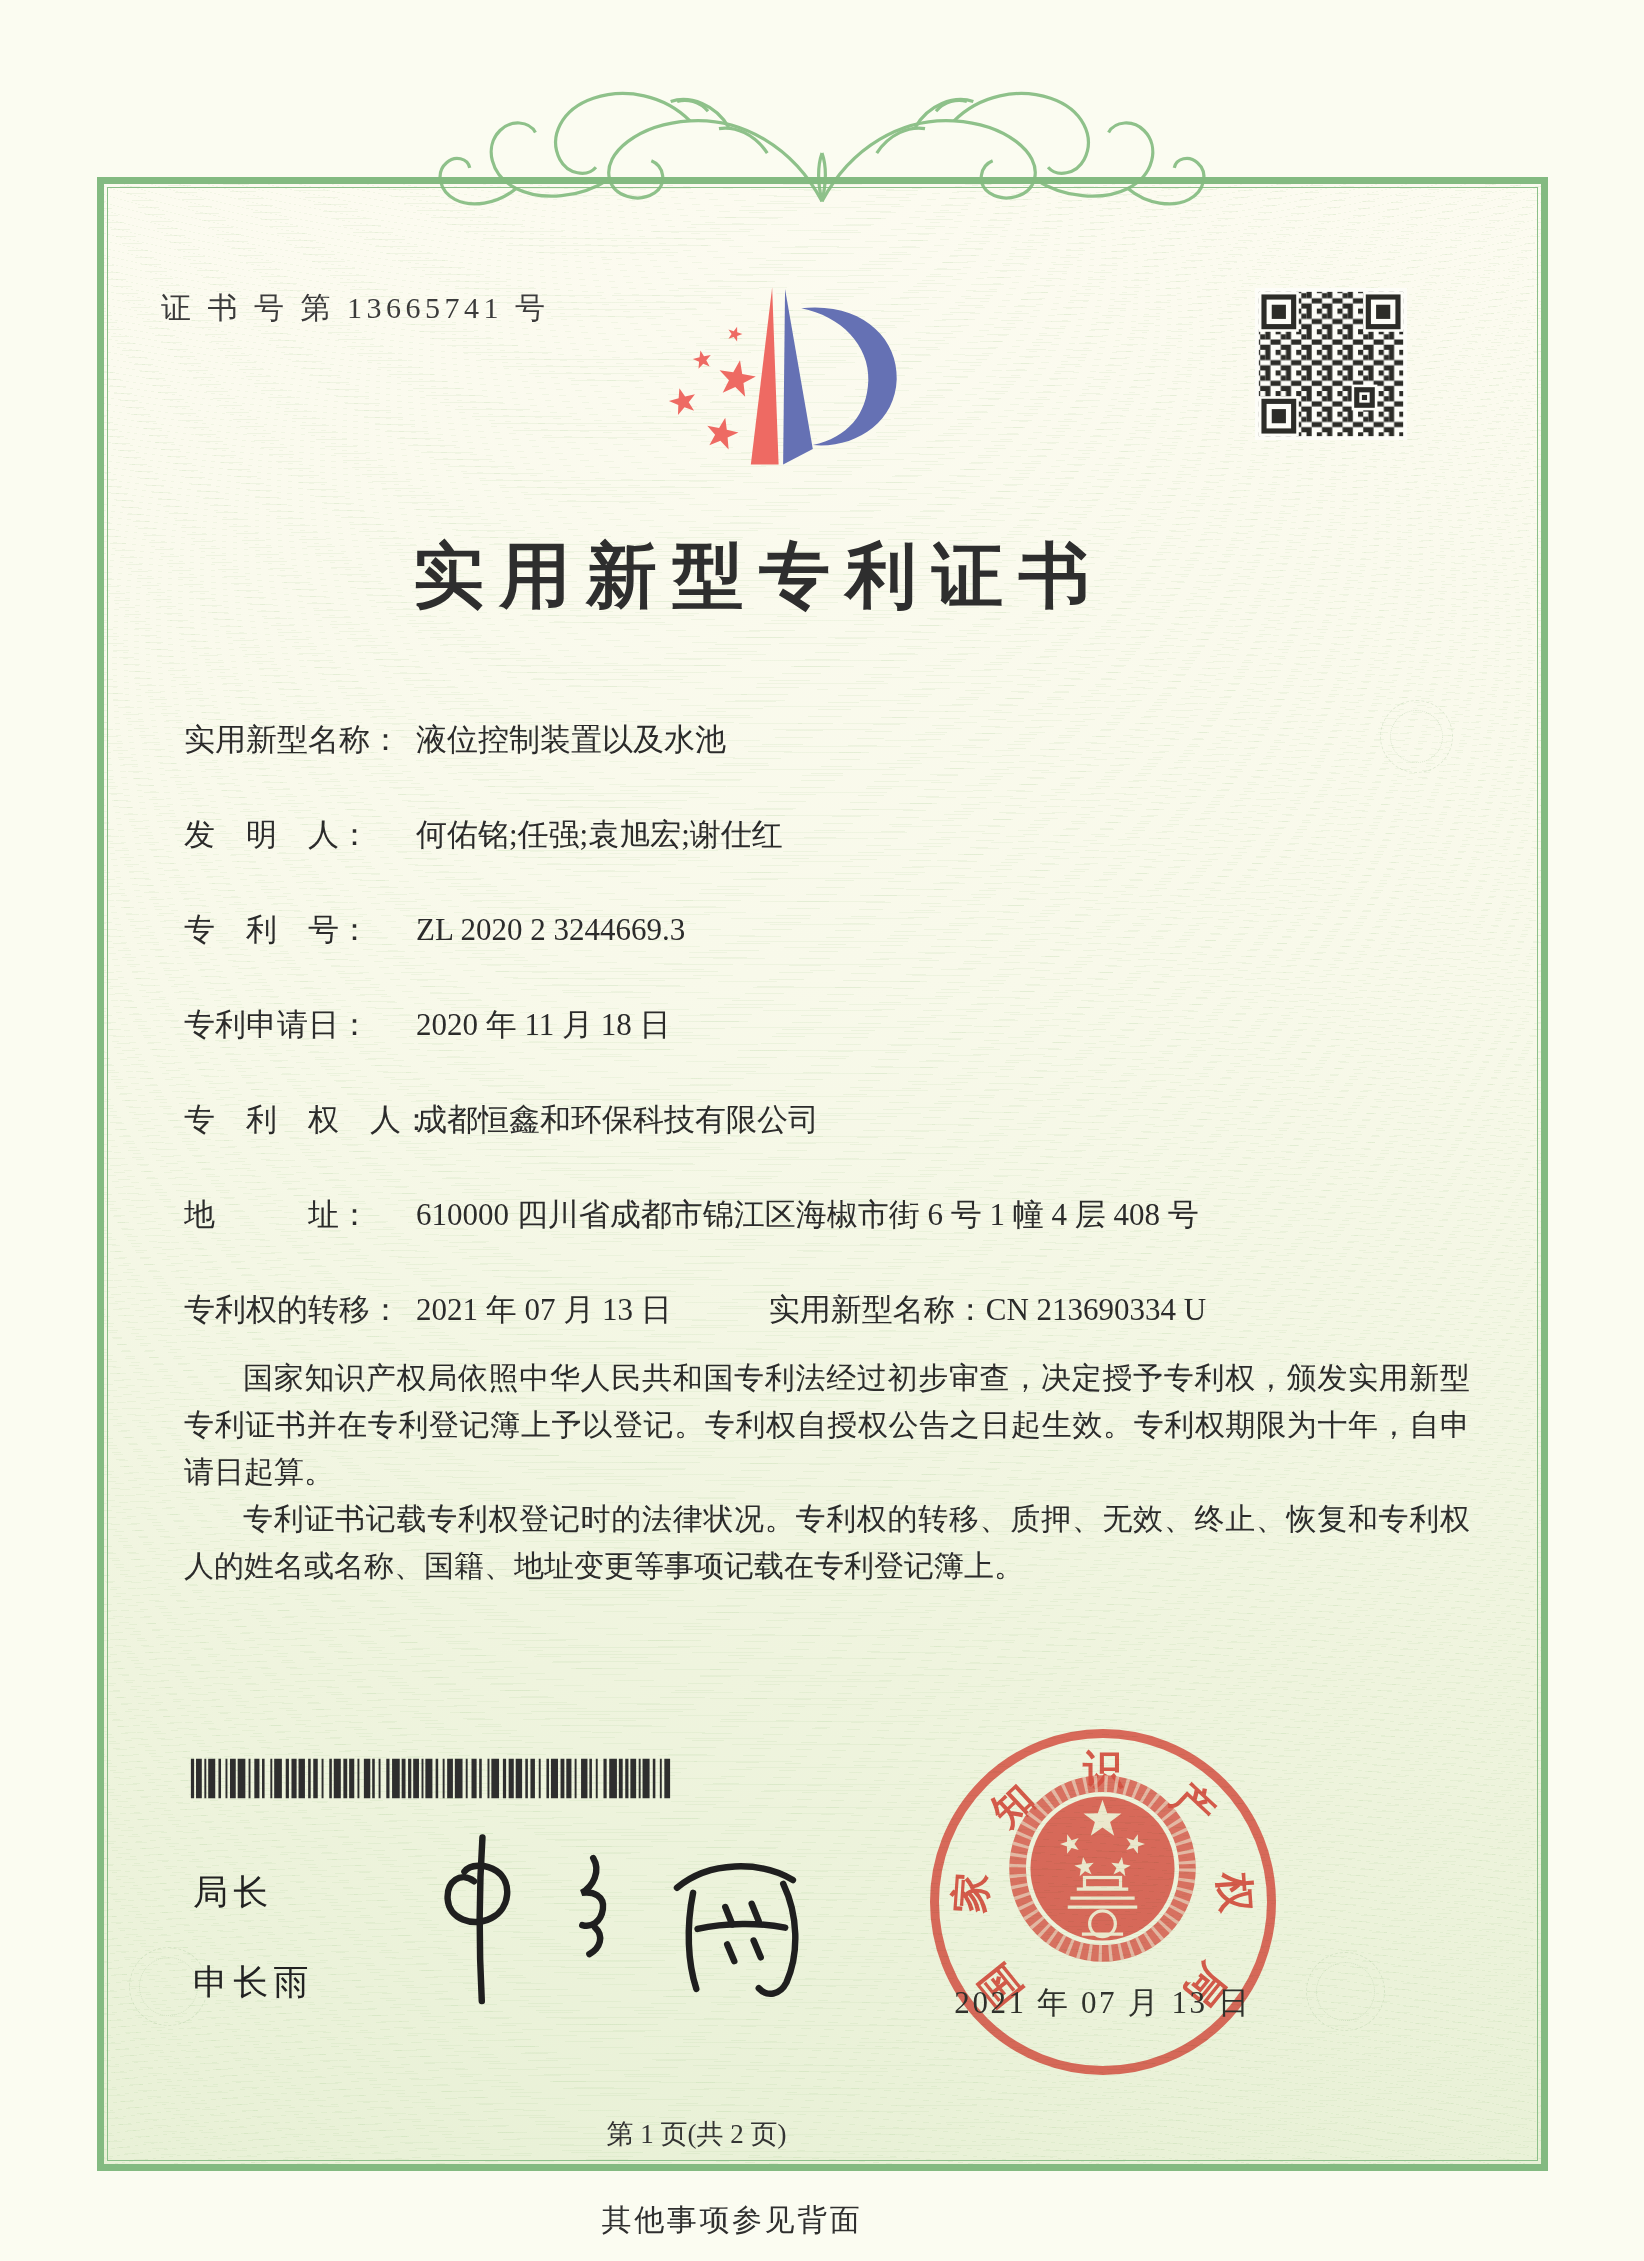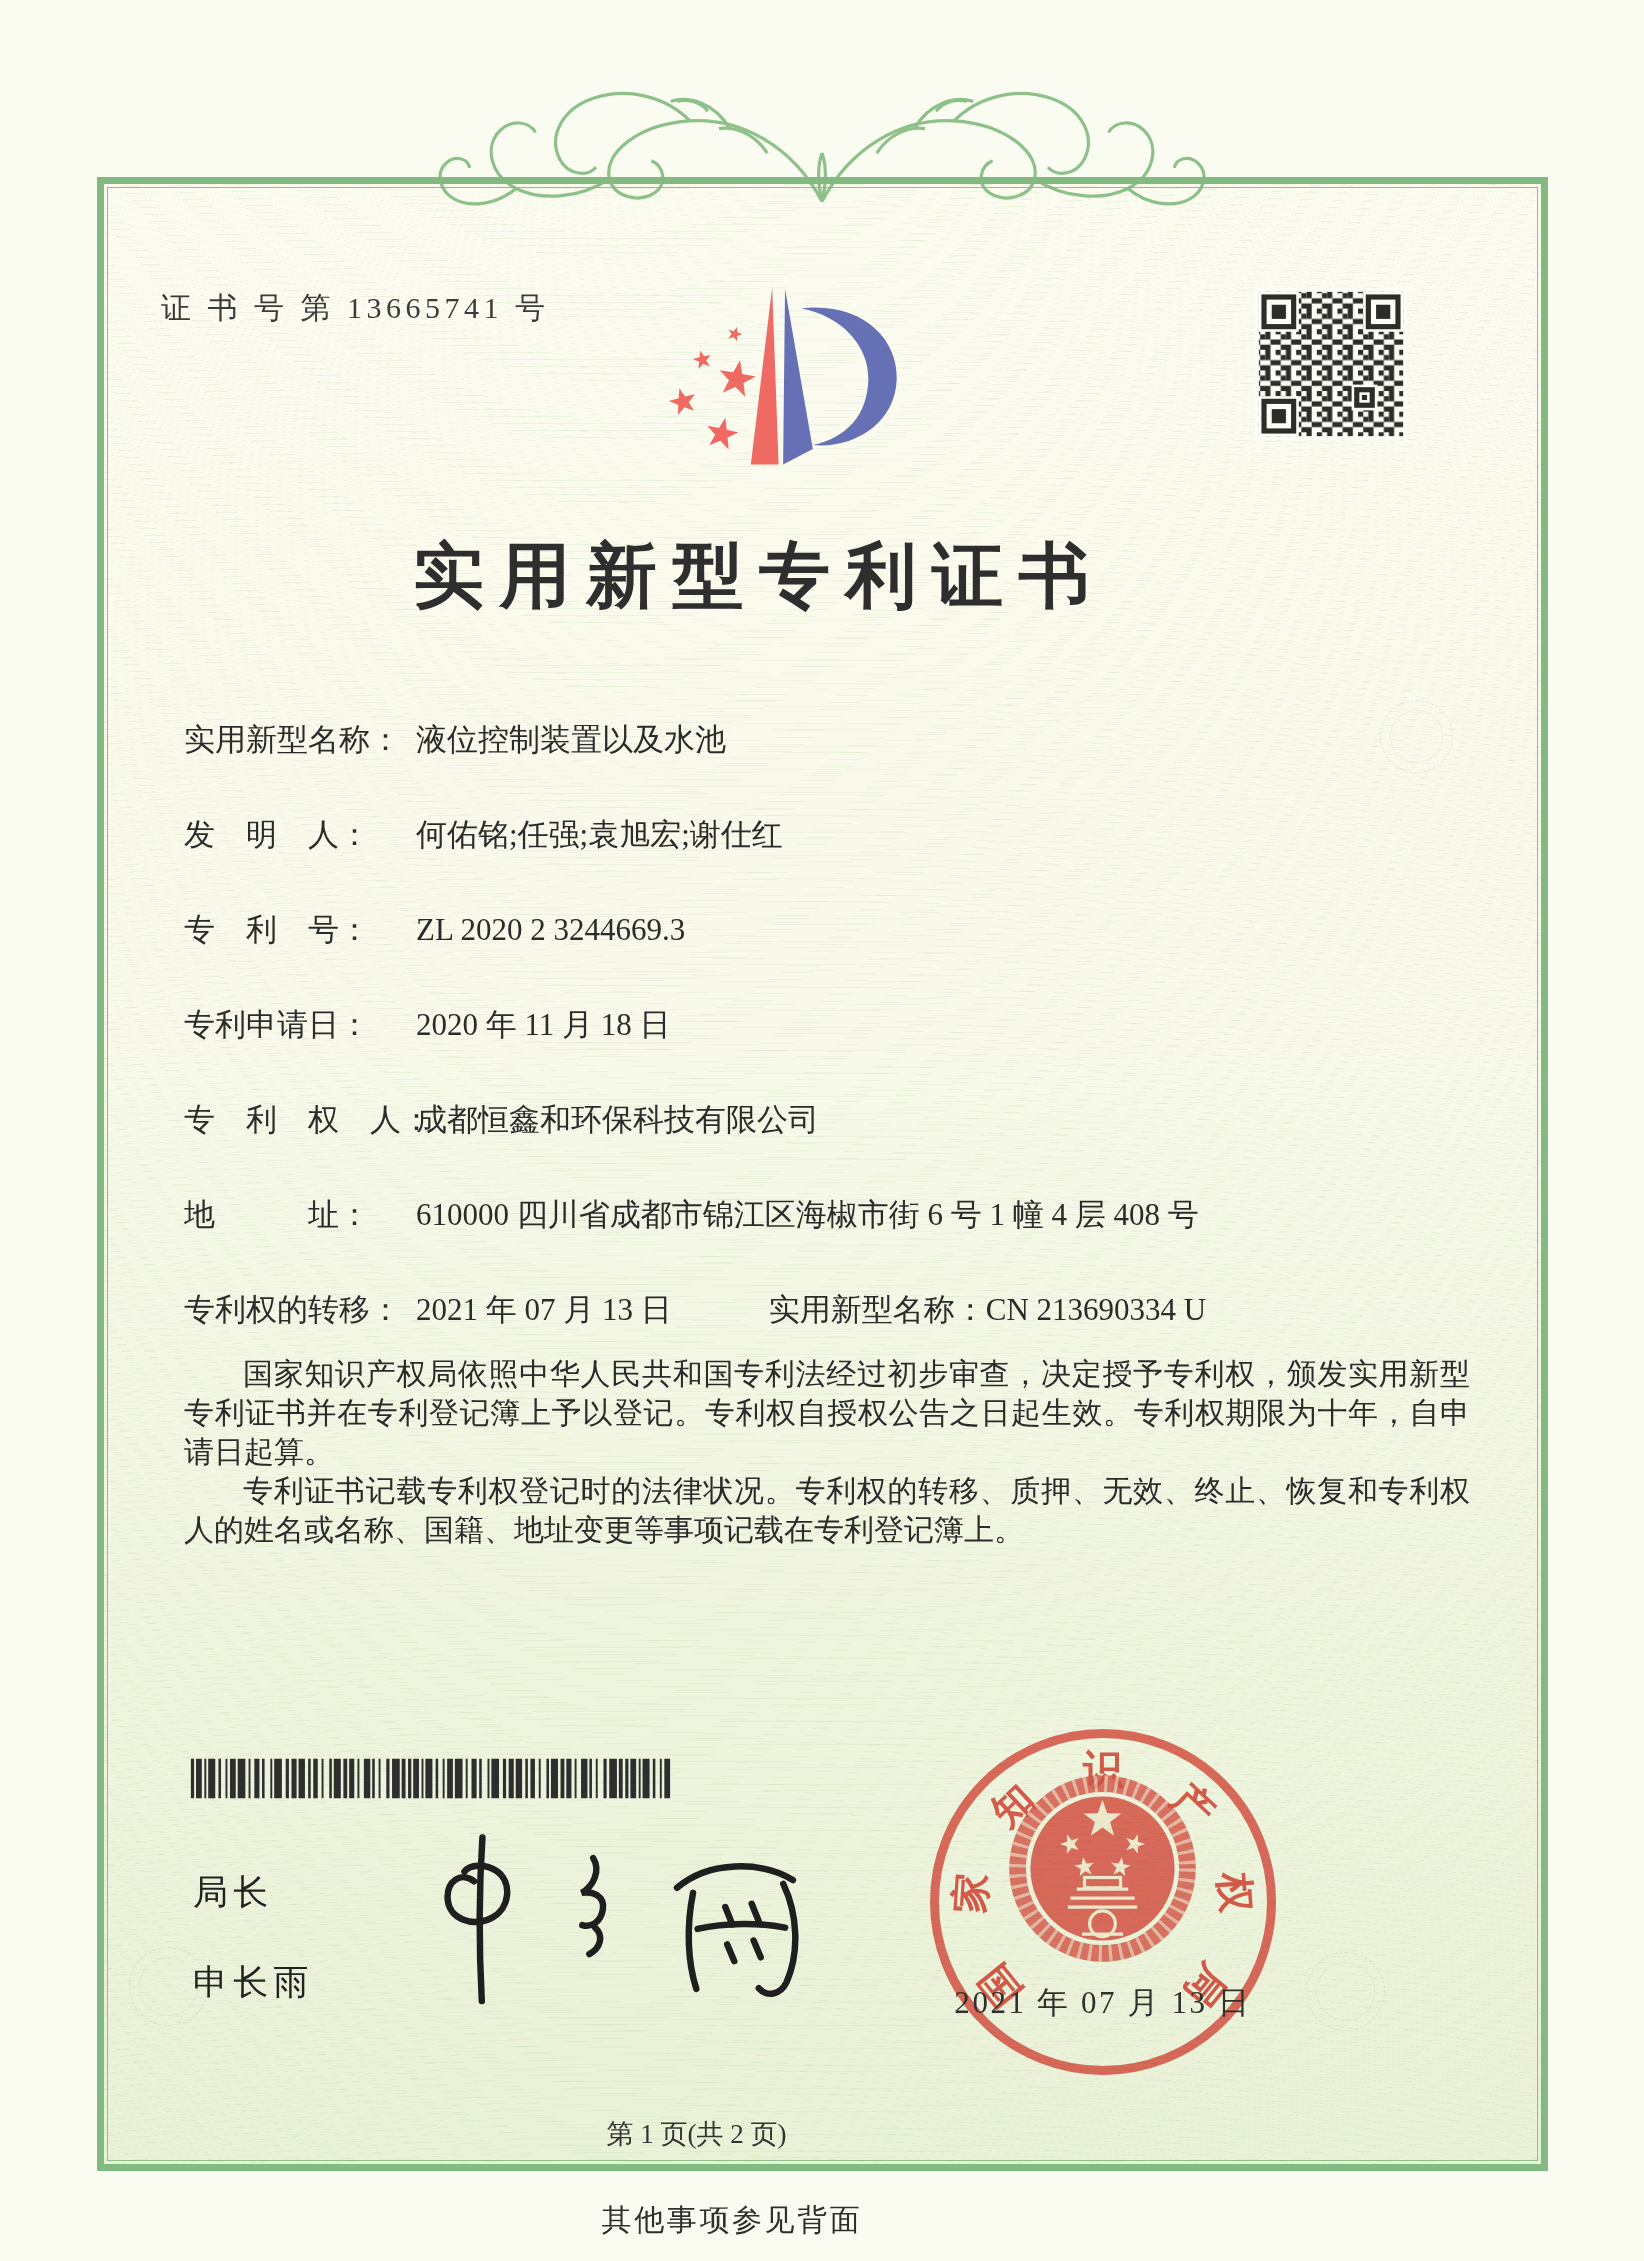--- a/index.html
+++ b/index.html
@@ -38,21 +38,21 @@
     letter-spacing:15.5px; color:#2e2e2e; white-space:nowrap;
   }
   
   .fields{ position:absolute; left:184px; top:692px; width:1290px; font-size:31px; color:#2b2b2b;}
   .row{ height:95px; line-height:95px; white-space:nowrap;}
   .row .lab{ display:inline-block; width:232px; white-space:pre;}
   .row .lab2{ display:inline-block; margin-left:97px; white-space:pre;}
   
   .body-text{
     position:absolute; left:184px; top:1354px; width:1286px;
-    font-size:30px; line-height:39px; color:#2b2b2b; text-align:justify;
+    font-size:30px; line-height:47px; color:#2b2b2b; text-align:justify;
   }
   .body-text p{ margin:0; text-indent:59px;}
   
   .barcode{ position:absolute; left:188px; top:1758px; }
   .signer-title{ position:absolute; left:193px; top:1869px; font-family:"Liberation Sans",sans-serif;
     font-size:35px; color:#222; letter-spacing:5.2px;}
   .signer-name{ position:absolute; left:193px; top:1959px; font-family:Liberation Sans, sans-serif;
     font-size:35px; color:#222; letter-spacing:5.2px;}
   .signature{ position:absolute; left:400px; top:1831px;}
   

